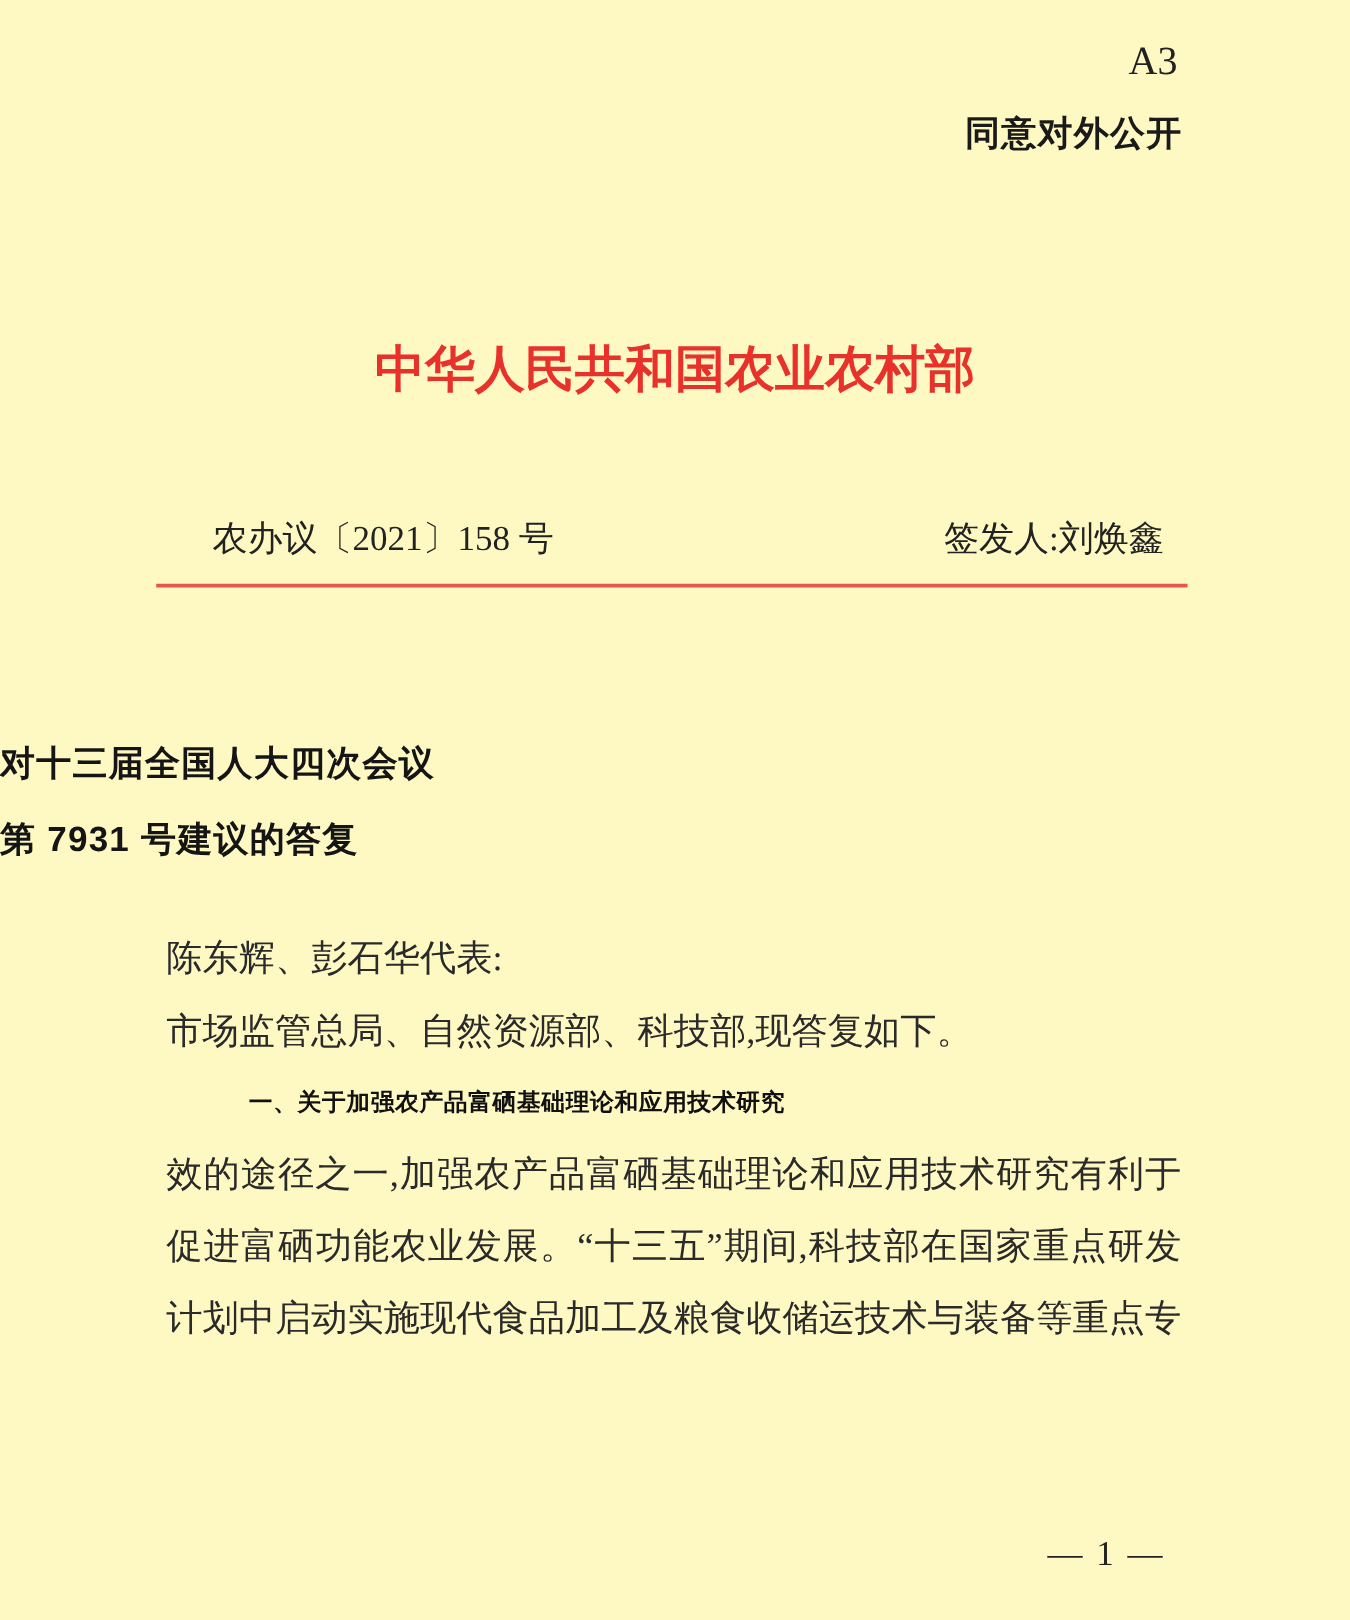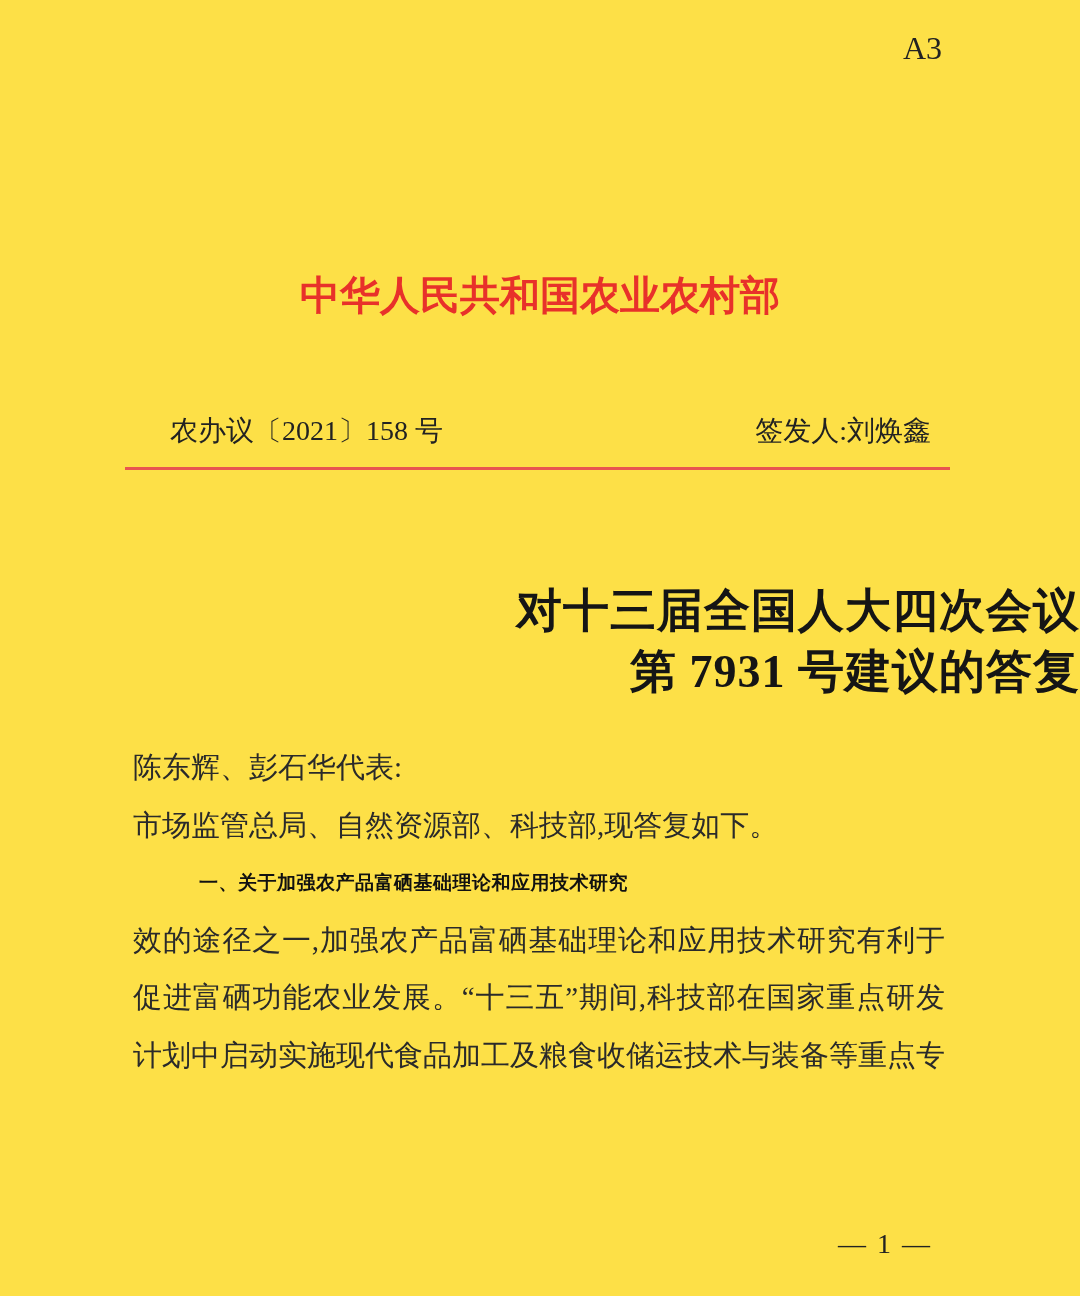--- a/index.html
+++ b/index.html
@@ -1,21 +1,21 @@
 <!DOCTYPE html>
 <html><head>
 <meta charset="utf-8">
 <style>
   * { margin: 0; padding: 0; box-sizing: border-box; }
   html, body { background: #ffffff; }
   .page {
     position: relative;
     width: 1080px;
     height: 1296px;
-    background: #fde047;
+    background: #fef9c3;
     color: #1f1f1f;
     font-family: "Liberation Serif", serif;
     overflow: hidden;
   }
   .corner-label {
     position: absolute;
     top: 30px;
     right: 138px;
     font-size: 32px;
     font-family: "Liberation Serif", serif;
@@ -63,27 +63,27 @@
     left: 125px;
     width: 825px;
     height: 3px;
     background: #e8554f;
   }
   .doc-title {
     position: absolute;
     top: 580px;
     left: 0;
     width: 100%;
-    text-align: right;
-    font-size: 46px;
+    text-align: left;
+    font-size: 28px;
     font-weight: bold;
     color: #151515;
     line-height: 61px;
     letter-spacing: 1px;
-    font-family: Liberation Serif, serif;
+    font-family: Liberation Sans, sans-serif;
   }
   .body-text {
     position: absolute;
     top: 739px;
     left: 133px;
     width: 812px;
     font-size: 29px;
     color: #2a2a2a;
   }
   .line {
@@ -115,20 +115,21 @@
     white-space: nowrap;
   }
 </style>
 </head>
 <body>
 
 <div class="page">
 
   <div class="corner-label">A3</div>
 
+  <div class="disclosure-note">同意对外公开</div>
 
   <div class="agency-title">中华人民共和国农业农村部</div>
 
   <div class="doc-info-row">
     <span class="doc-number">农办议〔2021〕158 号</span>
     <span class="issuer">签发人:刘焕鑫</span>
   </div>
 
   <div class="red-divider"></div>
 

